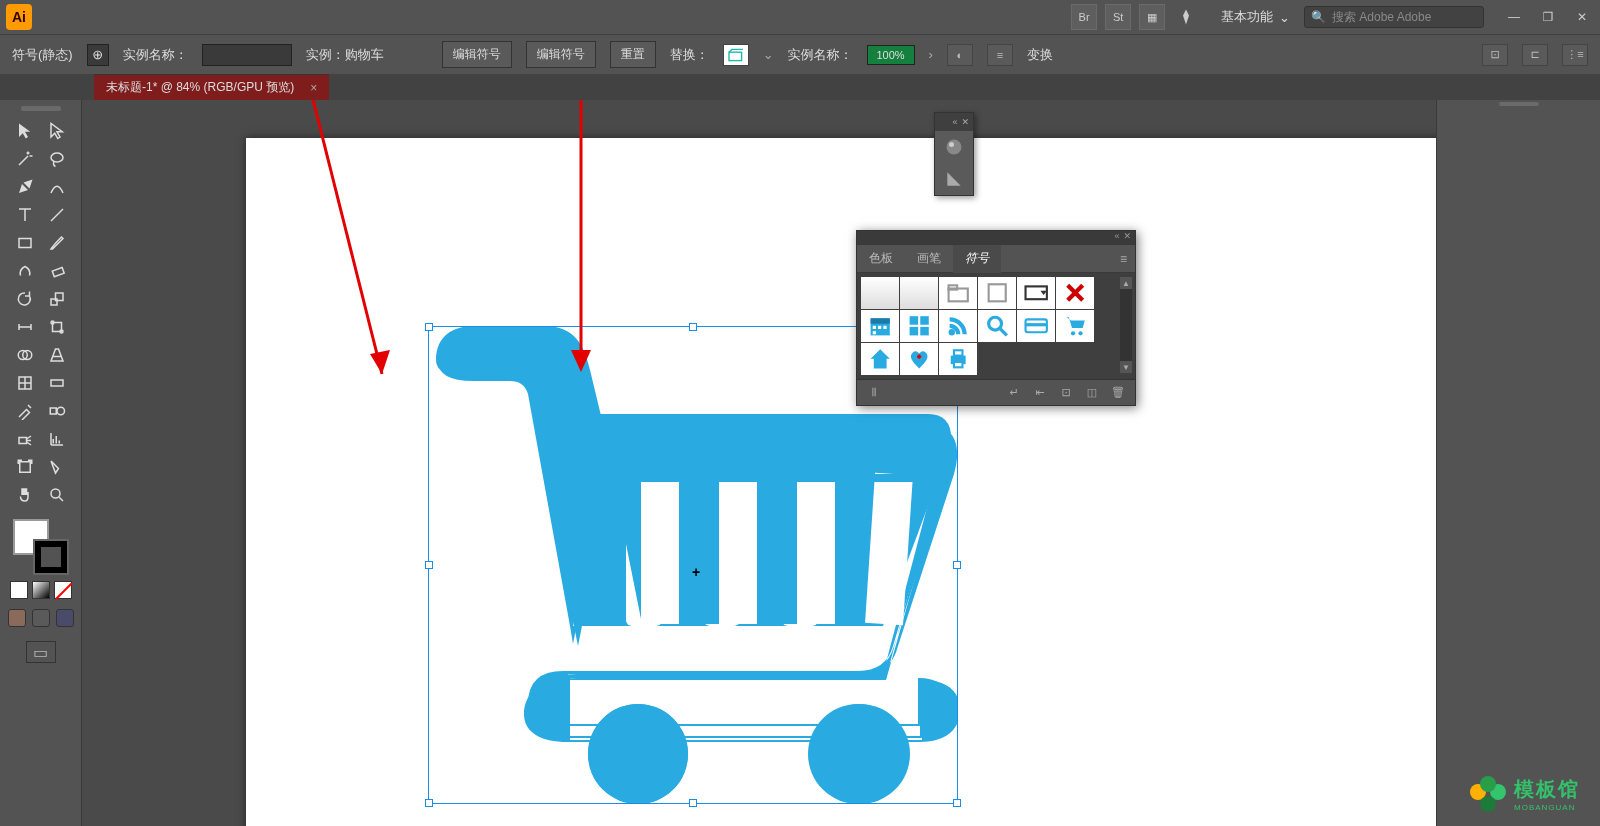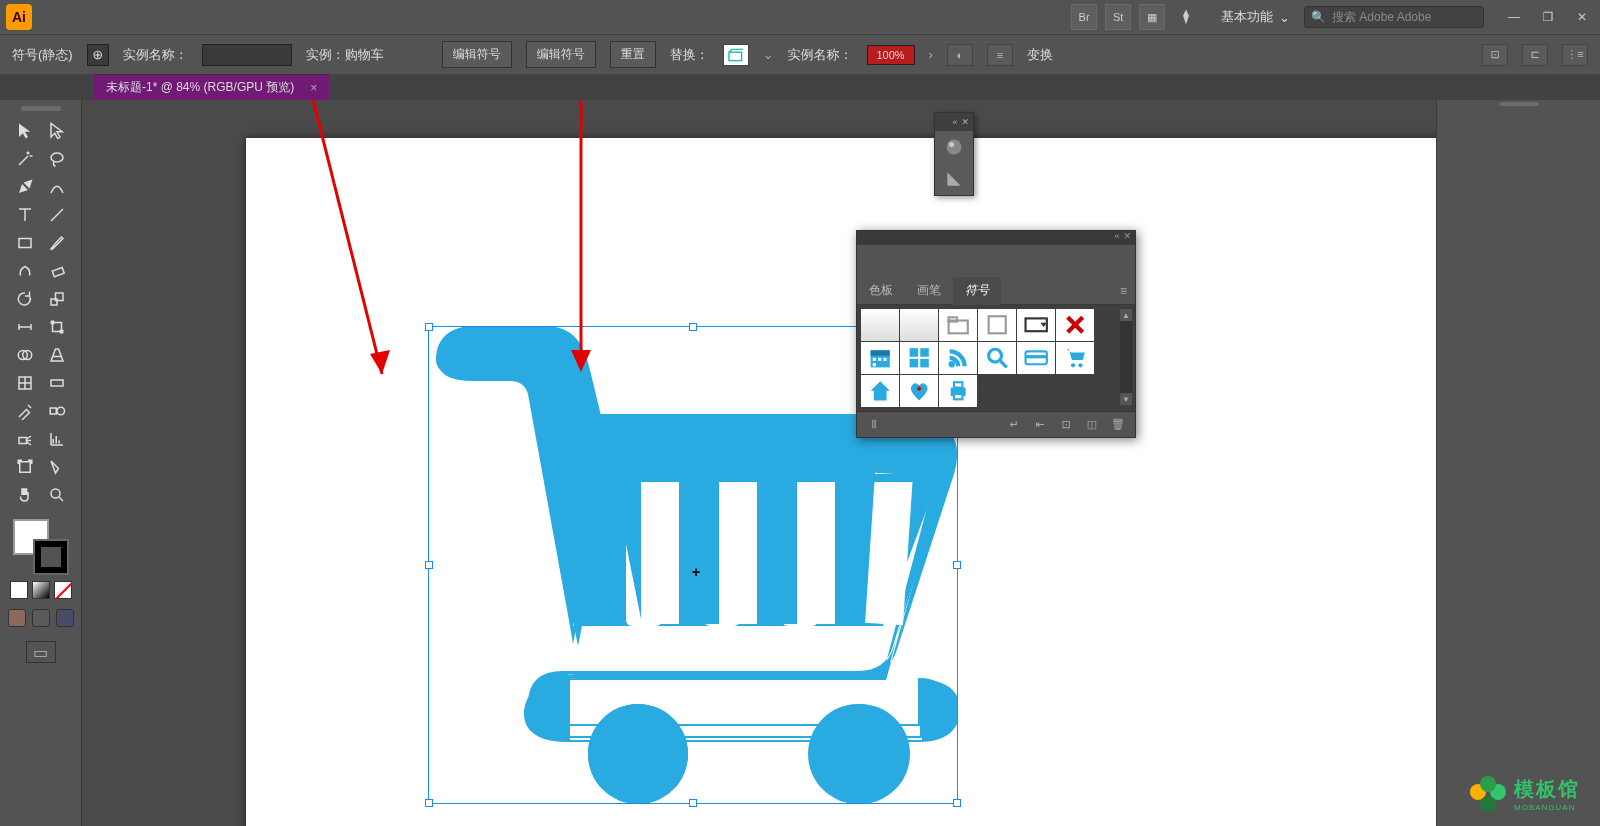--- a/index.html
+++ b/index.html
@@ -13,27 +13,27 @@
 .menubar-right .icon-btn { width:26px; height:26px; border:1px solid #6a6a6a; background:#5e5e5e; display:flex; align-items:center; justify-content:center; color:#ccc; font-size:11px; }
 .workspace-sel { display:flex; align-items:center; gap:6px; padding:0 6px; color:#ddd; cursor:pointer; }
 .search-stock { width:180px; height:22px; background:#424242; border:1px solid #333; border-radius:3px; display:flex; align-items:center; gap:6px; padding:0 6px; color:#888; font-size:12px; }
 .win-controls { display:flex; gap:10px; margin-left:10px; }
 .win-controls span { width:24px; height:24px; display:flex; align-items:center; justify-content:center; color:#ccc; font-size:12px; }
 
 
 .controlbar { height:40px; background:#535353; border-top:1px solid #404040; display:flex; align-items:center; padding:0 12px; color:#ddd; font-size:13px; gap:14px; }
 .ctrl-input { width:90px; height:22px; background:#3a3a3a; border:1px solid #222; }
 .ctrl-btn { padding:4px 10px; border:1px solid #333; background:#5a5a5a; cursor:pointer; font-size:12px; }
-.opacity-box { width:48px; height:20px; background:#b91c1c; border:1px solid #222; display:flex; align-items:center; justify-content:center; font-size:11px; }
+.opacity-box { width:48px; height:20px; background:#15803d; border:1px solid #222; display:flex; align-items:center; justify-content:center; font-size:11px; }
 .spacer { flex:1; }
 .small-icon { width:26px; height:22px; border:1px solid #444; background:#5a5a5a; display:flex; align-items:center; justify-content:center; color:#bbb; font-size:11px; }
 
 
 .tabbar { height:26px; background:#424242; display:flex; align-items:end; padding-left:94px; }
-.tab { height:26px; background:#701a75; border-top:1px solid #333; padding:0 12px; display:flex; align-items:center; gap:16px; color:#ddd; font-size:12px; }
+.tab { height:26px; background:#7f1d1d; border-top:1px solid #333; padding:0 12px; display:flex; align-items:center; gap:16px; color:#ddd; font-size:12px; }
 .tab .close { color:#aaa; cursor:pointer; }
 
 
 .main { position:absolute; top:100px; bottom:0; left:0; right:0; display:flex; }
 .toolbox { width:82px; background:#535353; border-right:1px solid #3a3a3a; display:flex; flex-direction:column; align-items:center; padding-top:6px; }
 .toolbox .thandle { width:40px; height:5px; background:#6a6a6a; margin-bottom:6px; border-radius:2px; }
 .tool-grid { display:grid; grid-template-columns:32px 32px; gap:0; }
 .tool { width:32px; height:28px; display:flex; align-items:center; justify-content:center; color:#ddd; position:relative; cursor:pointer; }
 .tool svg { width:18px; height:18px; stroke:#ddd; fill:none; stroke-width:2; }
 .tool.solid svg { fill:#ddd; stroke:none; }
@@ -68,21 +68,21 @@
 
 
 .mini-panel { position:absolute; right:462px; top:12px; width:40px; background:#5a5a5a; border:1px solid #333; box-shadow:2px 2px 6px rgba(0,0,0,.4); }
 .mini-panel .mp-head { height:18px; background:#3f3f3f; display:flex; justify-content:flex-end; align-items:center; padding:0 4px; gap:4px; font-size:9px; color:#aaa; }
 .mini-panel .mp-body { display:flex; flex-direction:column; }
 .mini-panel .mp-btn { height:32px; display:flex; align-items:center; justify-content:center; color:#ccc; }
 
 
 .symbols-panel { position:absolute; right:300px; top:130px; width:280px; background:#535353; border:1px solid #333; box-shadow:2px 2px 10px rgba(0,0,0,.5); z-index:50; }
 .sp-head { height:14px; background:#3a3a3a; display:flex; justify-content:flex-end; padding:0 4px; gap:4px; color:#999; font-size:9px; }
-.sp-tabs { height:28px; display:flex; align-items:center; border-bottom:1px solid #3a3a3a;margin-top:32px; }
+.sp-tabs { height:28px; display:flex; align-items:center; border-bottom:1px solid #3a3a3a; }
 .sp-tab { padding:0 12px; height:28px; display:flex; align-items:center; color:#bbb; font-size:12px; cursor:pointer; }
 .sp-tab.active { background:#4a4a4a; color:#fff;font-style:italic; }
 .sp-menu { margin-left:auto; padding:0 8px; color:#aaa; font-size:12px; cursor:pointer; }
 .sp-body { background:#3f3f3f; padding:4px; position:relative; }
 .sym-grid { display:grid; grid-template-columns:repeat(6,38px); gap:1px; }
 .sym { width:38px; height:32px; background:#fff; display:flex; align-items:center; justify-content:center; position:relative; overflow:hidden; }
 .sym svg { width:80%; height:80%; }
 .sym.empty { background:#3f3f3f; }
 .sp-scroll { position:absolute; right:3px; top:4px; width:12px; height:96px; background:#333; }
 .sp-scroll .up,.sp-scroll .dn{height:12px;background:#555;display:flex;align-items:center;justify-content:center;font-size:8px;color:#aaa;}

